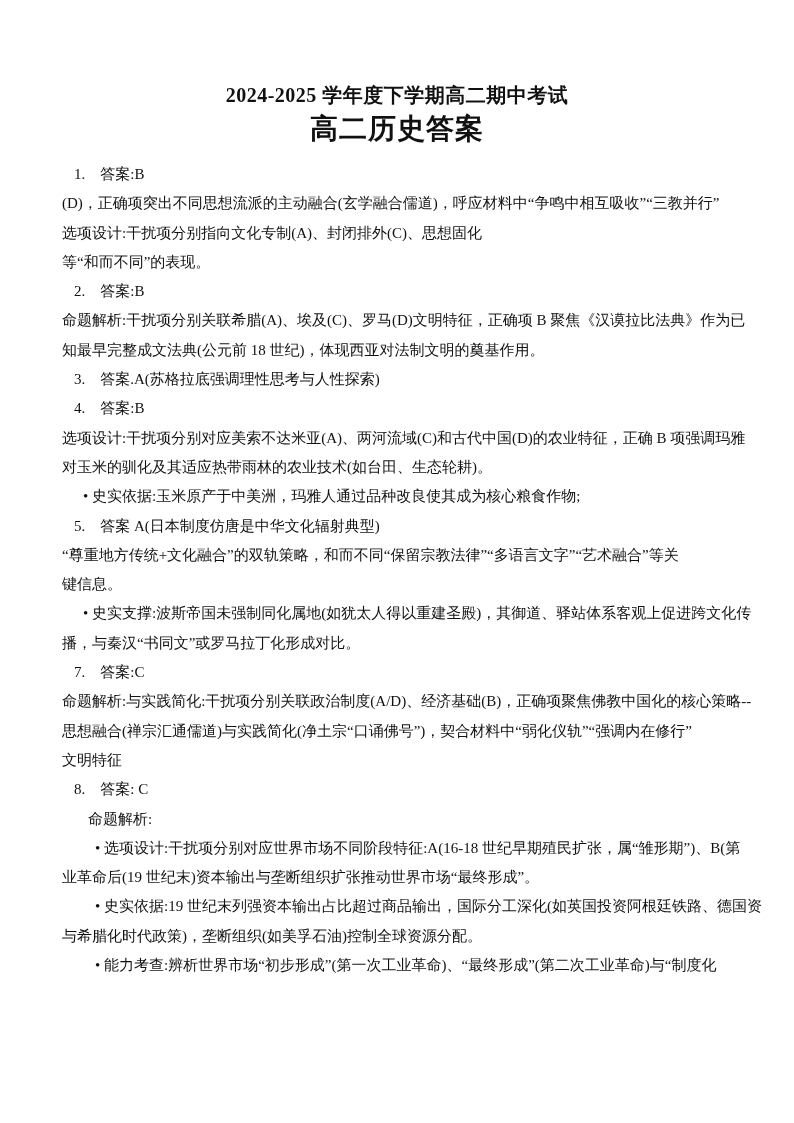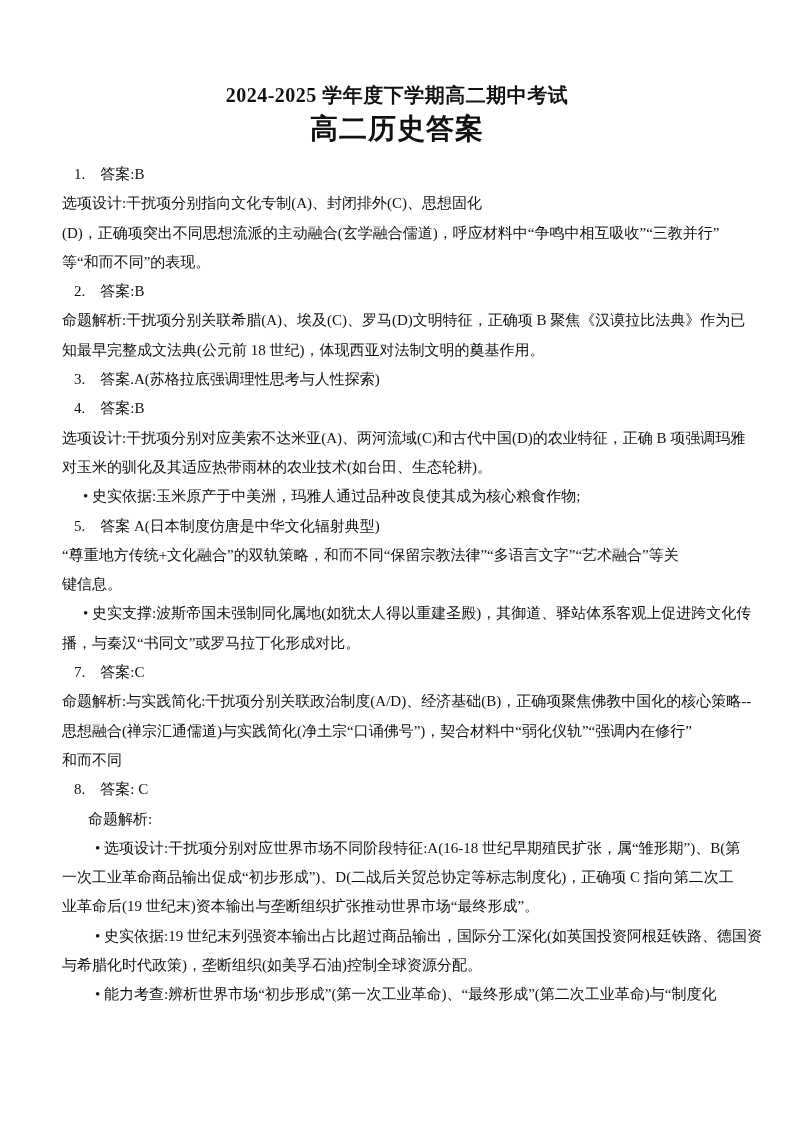--- a/index.html
+++ b/index.html
@@ -55,42 +55,41 @@
 </style>
 </head>
 <body>
 
 <div class="page">
   <div class="title1">2024-2025 学年度下学期高二期中考试</div>
   <div class="title2">高二历史答案</div>
 
   <div class="content">
     <div class="line item">1.　答案:B</div>
+    <div class="line body">(D)，正确项突出不同思想流派的主动融合(玄学融合儒道)，呼应材料中“争鸣中相互吸收”“三教并行”</div>
     <div class="line body">选项设计:干扰项分别指向文化专制(A)、封闭排外(C)、思想固化</div>
-    <div class="line body">(D)，正确项突出不同思想流派的主动融合(玄学融合儒道)，呼应材料中“争鸣中相互吸收”“三教并行”</div>
     <div class="line body">等“和而不同”的表现。</div>
     <div class="line item">2.　答案:B</div>
     <div class="line body">命题解析:干扰项分别关联希腊(A)、埃及(C)、罗马(D)文明特征，正确项 B 聚焦《汉谟拉比法典》作为已</div>
     <div class="line body">知最早完整成文法典(公元前 18 世纪)，体现西亚对法制文明的奠基作用。</div>
     <div class="line item">3.　答案.A(苏格拉底强调理性思考与人性探索)</div>
     <div class="line item">4.　答案:B</div>
     <div class="line body">选项设计:干扰项分别对应美索不达米亚(A)、两河流域(C)和古代中国(D)的农业特征，正确 B 项强调玛雅</div>
     <div class="line body">对玉米的驯化及其适应热带雨林的农业技术(如台田、生态轮耕)。</div>
     <div class="line bullet">• 史实依据:玉米原产于中美洲，玛雅人通过品种改良使其成为核心粮食作物;</div>
     <div class="line item">5.　答案 A(日本制度仿唐是中华文化辐射典型)</div>
     <div class="line body">“尊重地方传统+文化融合”的双轨策略，和而不同“保留宗教法律”“多语言文字”“艺术融合”等关</div>
     <div class="line body">键信息。</div>
     <div class="line bullet">• 史实支撑:波斯帝国未强制同化属地(如犹太人得以重建圣殿)，其御道、驿站体系客观上促进跨文化传</div>
     <div class="line body">播，与秦汉“书同文”或罗马拉丁化形成对比。</div>
     <div class="line item">7.　答案:C</div>
     <div class="line body">命题解析:与实践简化:干扰项分别关联政治制度(A/D)、经济基础(B)，正确项聚焦佛教中国化的核心策略--</div>
     <div class="line body">思想融合(禅宗汇通儒道)与实践简化(净土宗“口诵佛号”)，契合材料中“弱化仪轨”“强调内在修行”</div>
-    <div class="line body">和而不同</div>
+    <div class="line body">文明特征</div>
     <div class="line item">8.　答案: C</div>
     <div class="line sub">命题解析:</div>
     <div class="line subbullet">• 选项设计:干扰项分别对应世界市场不同阶段特征:A(16-18 世纪早期殖民扩张，属“雏形期”)、B(第</div>
-    <div class="line body">一次工业革命商品输出促成“初步形成”)、D(二战后关贸总协定等标志制度化)，正确项 C 指向第二次工</div>
     <div class="line body">业革命后(19 世纪末)资本输出与垄断组织扩张推动世界市场“最终形成”。</div>
     <div class="line subbullet">• 史实依据:19 世纪末列强资本输出占比超过商品输出，国际分工深化(如英国投资阿根廷铁路、德国资</div>
     <div class="line body">与希腊化时代政策)，垄断组织(如美孚石油)控制全球资源分配。</div>
     <div class="line subbullet">• 能力考查:辨析世界市场“初步形成”(第一次工业革命)、“最终形成”(第二次工业革命)与“制度化</div>
   </div>
 </div>
 
 </body></html>

